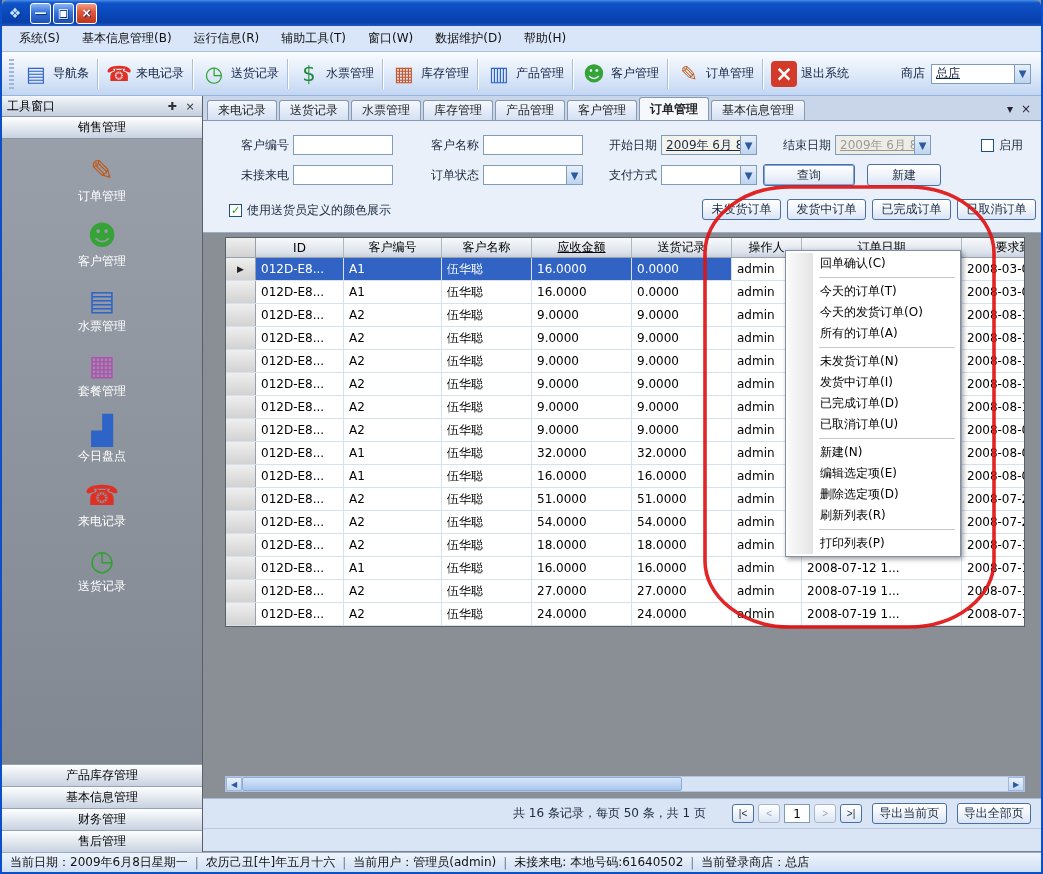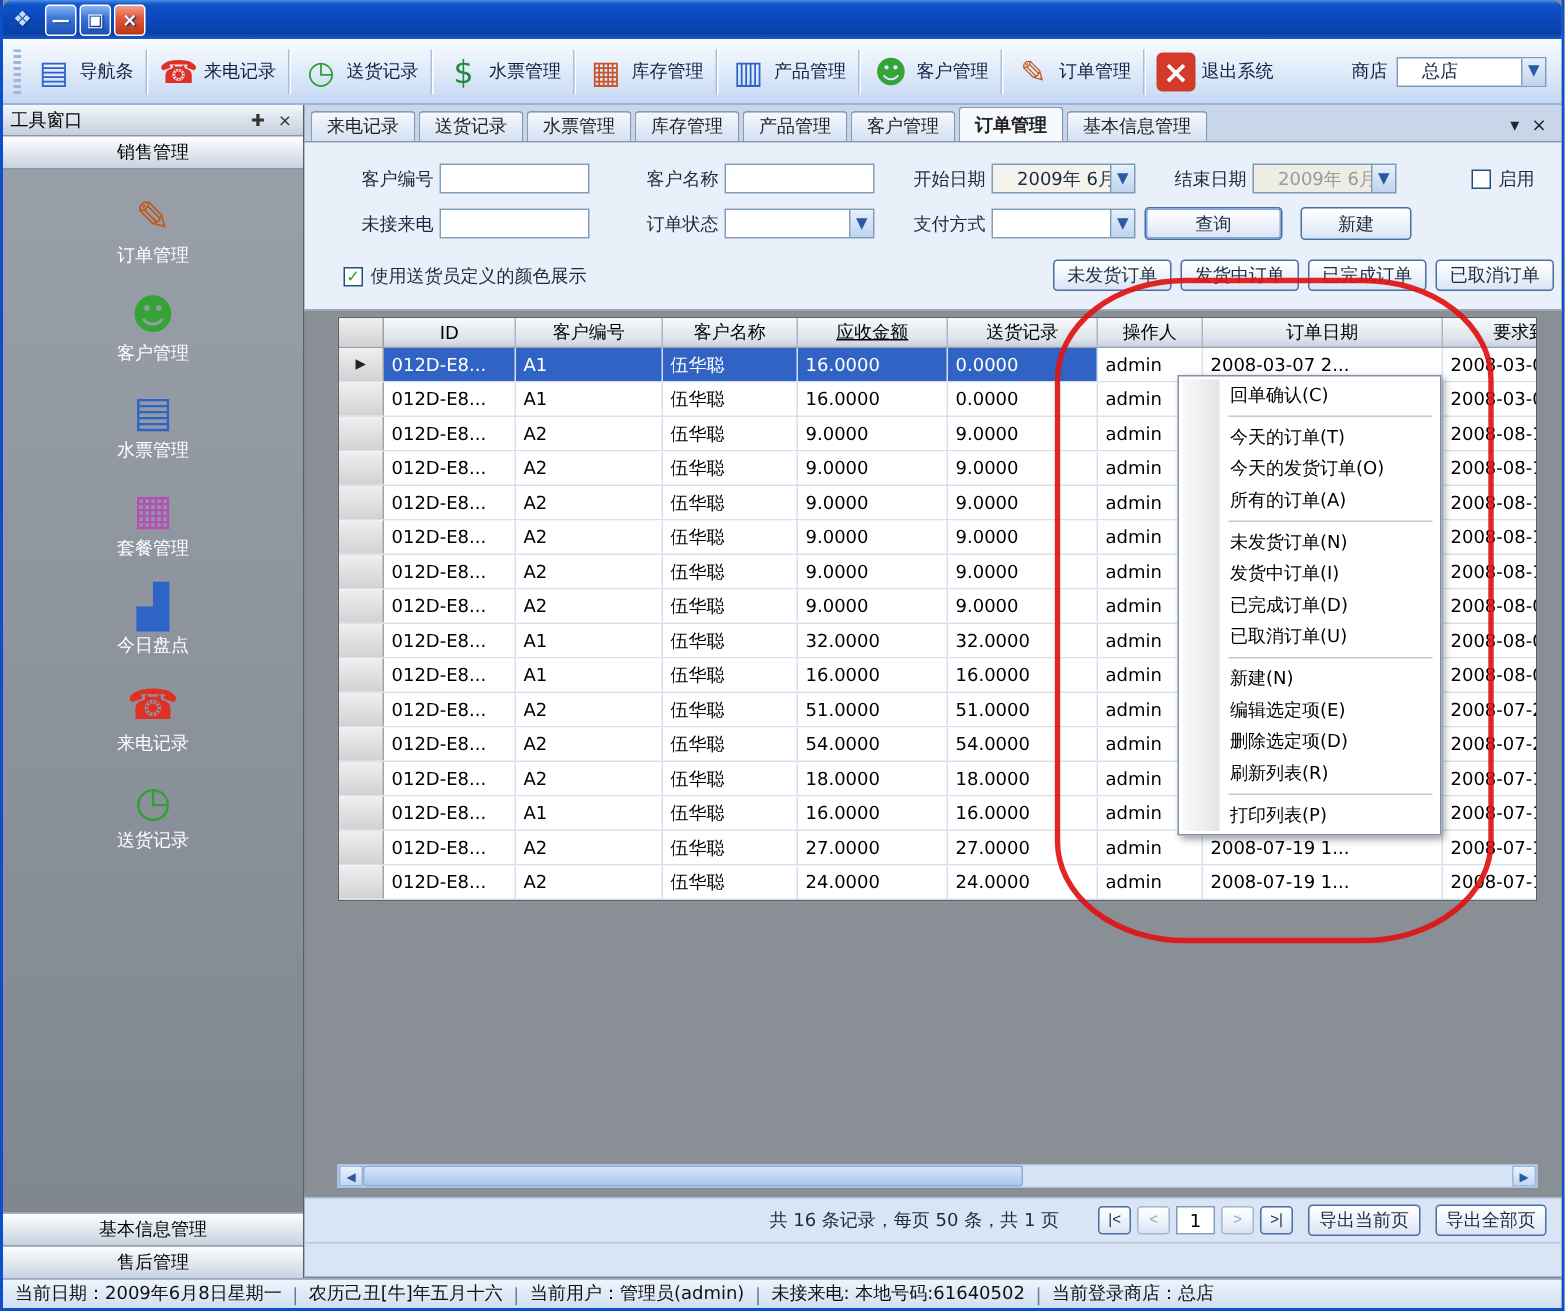--- a/index.html
+++ b/index.html
@@ -30,21 +30,21 @@
   
   .toolbar { height:44px; flex:0 0 44px; display:flex; align-items:center; padding:0 4px;
              background:linear-gradient(180deg,#FAFCFF,#D5E3F7 70%,#C2D6F2); border-bottom:1px solid #98B4DC; }
   .grip { width:5px; height:30px; margin:0 3px; background:repeating-linear-gradient(180deg,#9FB6D8 0 2px,transparent 2px 4px); }
   .tool-items { display:flex; align-items:center; }
   .tool-item { display:flex; align-items:center; gap:4px; padding:3px 6px; color:#102040; white-space:nowrap; }
   .tool-icon { width:26px; height:26px; display:flex; align-items:center; justify-content:center; font-size:21px; border-radius:4px; }
   .tool-sep { width:1px; height:30px; background:#AABFDD; box-shadow:1px 0 0 #FFFFFF; margin:0 2px; }
   .store-combo { margin-left:auto; display:flex; align-items:center; gap:6px; padding-right:6px; color:#102040; }
   .combo { width:100px; height:20px; background:#fff; border:1px solid #7F9DB9; display:flex; align-items:center; }
-  .combo-val { flex:1; padding-left:16px; white-space:nowrap; overflow:hidden; }
+  .combo-val { flex:1; padding-left:4px; white-space:nowrap; overflow:hidden;text-decoration:underline; }
   .combo-arrow { width:16px; height:100%; display:flex; align-items:center; justify-content:center;
                  background:linear-gradient(180deg,#E8F0FB,#BED4F0); border-left:1px solid #7F9DB9; color:#2A5AA0; font-size:10px; }
 
   
   .content { flex:1; display:flex; min-height:0; }
 
   
   .sidebar { width:201px; flex:0 0 201px; display:flex; flex-direction:column;
              background:linear-gradient(180deg,#9BA1AB,#7E858F); border-right:1px solid #5A6068; }
   .tw-header { height:21px; flex:0 0 21px; display:flex; align-items:center; gap:4px; padding:0 5px;
@@ -143,20 +143,29 @@
 
 <div class="window">
 
   <div class="titlebar">
     <span class="app-icon">❖</span>
     <span class="winbtn">—</span>
     <span class="winbtn">▣</span>
     <span class="winbtn close">×</span>
   </div>
 
+  <div class="menubar" id="menubar">
+      <div class="menu-item">系统(S)</div>
+      <div class="menu-item">基本信息管理(B)</div>
+      <div class="menu-item">运行信息(R)</div>
+      <div class="menu-item">辅助工具(T)</div>
+      <div class="menu-item">窗口(W)</div>
+      <div class="menu-item">数据维护(D)</div>
+      <div class="menu-item">帮助(H)</div>
+    </div>
 
   <div class="toolbar">
     <div class="grip"></div>
     <div class="tool-items" id="toolbar-items">
         <div class="tool-item">
           <span class="tool-icon" style="color: rgb(46, 100, 200);">▤</span>
           <span>导航条</span>
         </div>
         <div class="tool-sep"></div>
         <div class="tool-item">
@@ -243,21 +252,23 @@
           <div class="sb-item">
             <span class="sb-icon" style="color: rgb(224, 48, 36);">☎</span>
             <span class="sb-label">来电记录</span>
           </div>
           <div class="sb-item">
             <span class="sb-icon" style="color: rgb(47, 161, 47);">◷</span>
             <span class="sb-label">送货记录</span>
           </div>
         </div>
       <div class="sb-bottom" id="sidebar-bottom">
+          <div class="sb-bottom-item">产品库存管理</div>
           <div class="sb-bottom-item">基本信息管理</div>
+          <div class="sb-bottom-item">财务管理</div>
           <div class="sb-bottom-item">售后管理</div>
         </div>
     </div>
 
     <div class="main">
 
       <div class="tabbar" id="tabbar">
           <div class="tab">来电记录</div>
           <div class="tab">送货记录</div>
           <div class="tab">水票管理</div>

